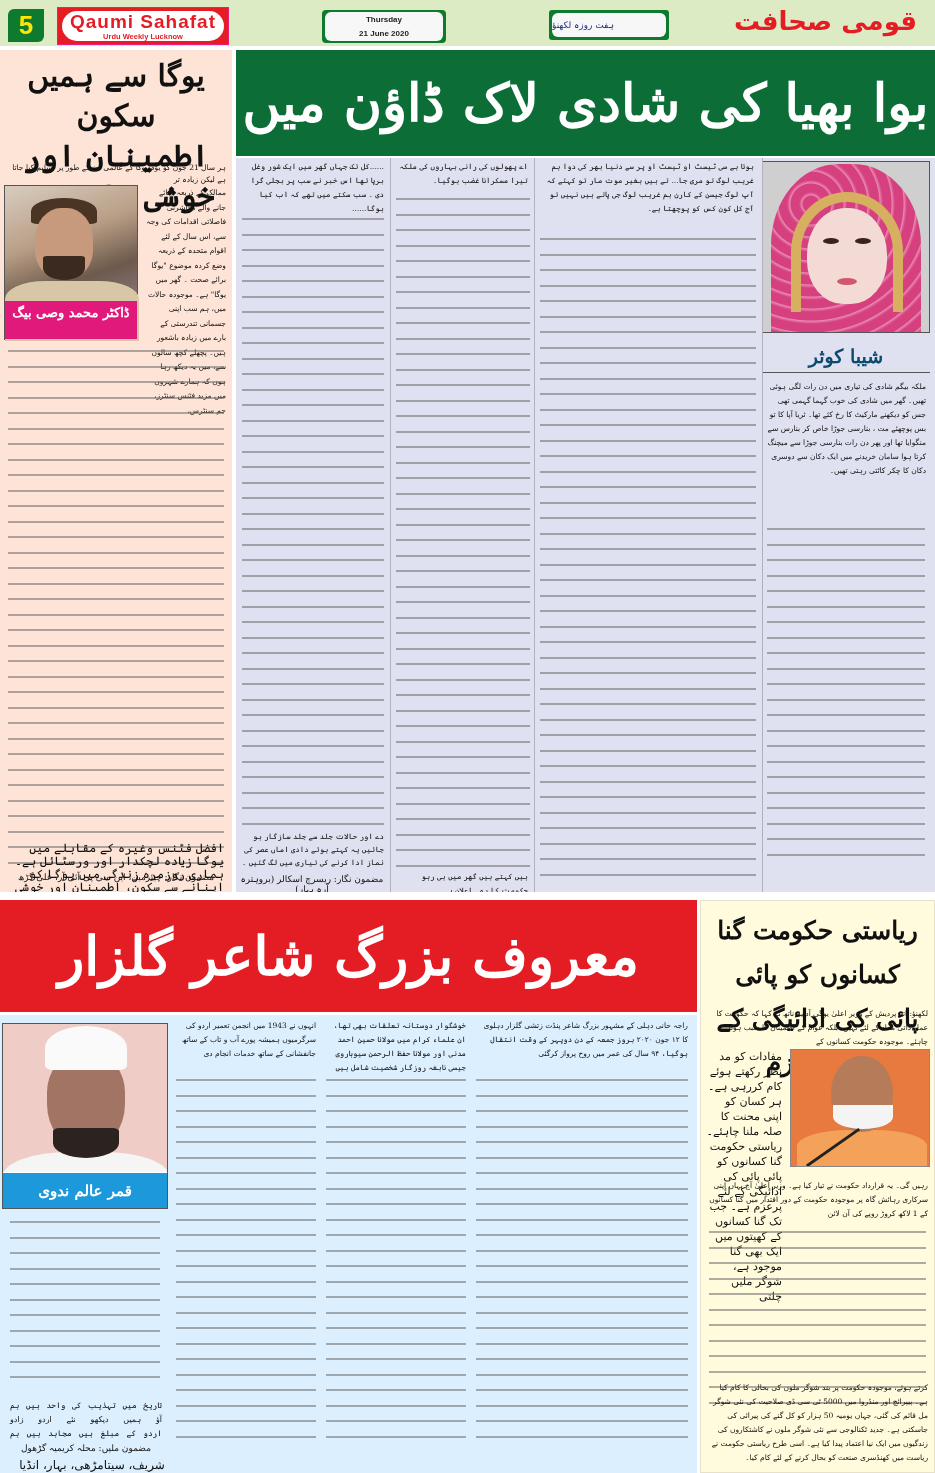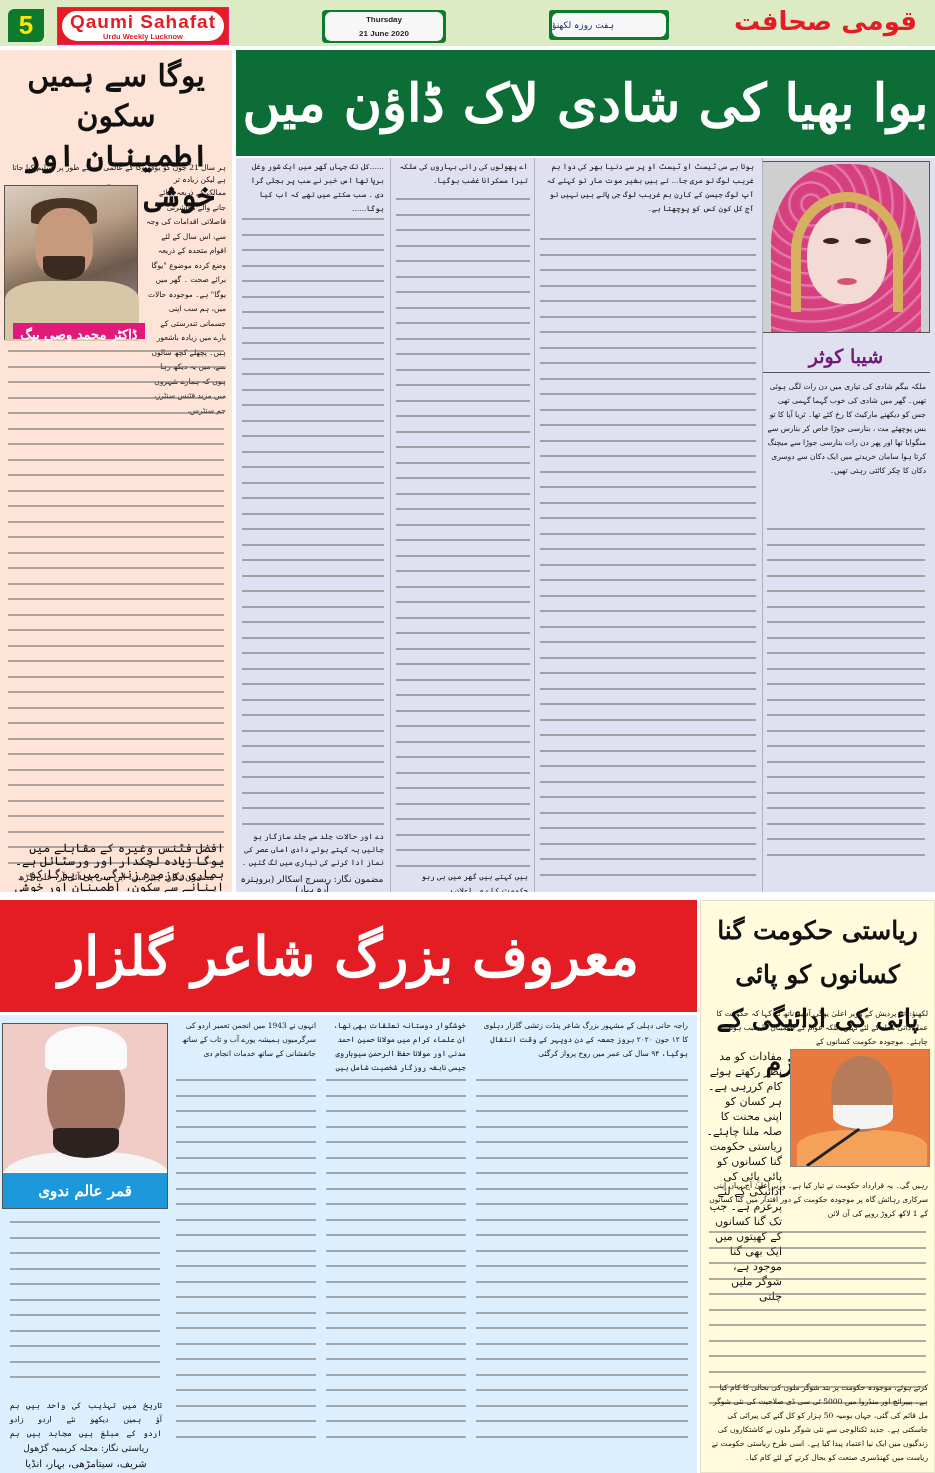--- a/index.html
+++ b/index.html
@@ -18,36 +18,36 @@
   .urdu-logo { right: 18px; top: 6px; color: #e61c24; font: bold 26px "DejaVu Sans", sans-serif; direction: rtl; }
 
   
   .yoga { left: 0; top: 50px; width: 232px; height: 842px; background: #fde4d6; padding: 6px 6px; overflow: hidden; }
   .yoga-title { font: bold 30px "DejaVu Serif", serif; text-align: center; direction: rtl; line-height: 40px; color: #111; }
   .yoga-photo { position: absolute; left: 4px; top: 135px; width: 134px; height: 155px; background: linear-gradient(160deg,#d8cdc0 0%,#b99e86 35%,#6d5a4c 60%,#a58fa0 100%); border: 1px solid #555; }
   .yoga-face { position: absolute; left: 30px; top: 22px; width: 58px; height: 70px; background: #c79a7d; border-radius: 45% 45% 40% 40%; }
   .yoga-hair { position: absolute; left: 26px; top: 12px; width: 66px; height: 26px; background: #4a3424; border-radius: 50% 50% 10% 10%; }
   .yoga-beard { position: absolute; left: 38px; top: 70px; width: 42px; height: 24px; background: #3b2a20; border-radius: 10% 10% 50% 50%; }
   .yoga-vest { position: absolute; left: 0; top: 95px; width: 134px; height: 60px; background: #d8c7a7; border-radius: 30% 30% 0 0; }
-  .caption-pink { position: absolute; left: 8px; bottom: 0; width: 100%; height: 16px; background: #e0197b; color: #fff; text-align: center; font: bold 13px "DejaVu Serif", serif; direction: rtl; line-height: 24px; margin-top: 29px; }
+  .caption-pink { position: absolute; left: 0; bottom: 0; width: 100%; height: 38px; background: #e0197b; color: #fff; text-align: center; font: bold 13px "DejaVu Serif", serif; direction: rtl; line-height: 24px; margin-top: 29px; }
   .text-lines { position: absolute; }
   .line { height: 2px; background: #6c6c6c; margin-bottom: 13.5px; opacity: .55; }
   .byline { position: absolute; font: 9px "DejaVu Serif", serif; direction: rtl; text-align: center; color: #111; }
 
   
   .main-head { left: 236px; top: 50px; width: 699px; height: 106px; background: #0c6e36; color: #fff; font: bold 52px "DejaVu Serif", serif; direction: rtl; text-align: center; line-height: 106px; }
   .main-body { left: 236px; top: 158px; width: 699px; height: 734px; background: #dfe0f0; overflow: hidden; }
   .kausar-photo { position: absolute; right: 5px; top: 3px; width: 168px; height: 172px; border: 1px solid #555; background: #cfcfd0; overflow: hidden; }
   .k-dupatta { position: absolute; left: 8px; top: 2px; width: 150px; height: 180px; background: repeating-radial-gradient(circle at 40px 40px,#d6407e 0,#d6407e 8px,#e788b0 9px,#d6407e 12px); border-radius: 45% 45% 0 0; }
   .k-band { position: absolute; left: 28px; top: 30px; width: 112px; height: 120px; border: 10px solid #d6b060; border-bottom: none; border-radius: 50% 50% 0 0; }
   .k-face { position: absolute; left: 44px; top: 46px; width: 80px; height: 96px; background: #f3dad4; border-radius: 48% 48% 45% 45%; }
   .k-eye1, .k-eye2 { position: absolute; top: 30px; width: 16px; height: 6px; background: #3a2220; border-radius: 50%; }
   .k-eye1 { left: 16px; } .k-eye2 { left: 48px; }
   .k-lips { position: absolute; left: 30px; top: 70px; width: 20px; height: 7px; background: #d0576e; border-radius: 50%; }
-  .name-kausar { position: absolute; right: 5px; top: 182px; width: 168px; text-align: center; color: #701a75; font: bold 19px "DejaVu Serif", serif; direction: rtl; line-height: 32px; border-bottom: 1px solid #555; }
+  .name-kausar { position: absolute; right: 5px; top: 182px; width: 168px; text-align: center; color: #0c4a6e; font: bold 19px "DejaVu Serif", serif; direction: rtl; line-height: 32px; border-bottom: 1px solid #555; }
 
   
   .red-head { left: 0; top: 900px; width: 697px; height: 112px; background: #e41d24; color: #fff; font: bold 54px "DejaVu Serif", serif; direction: rtl; text-align: center; line-height: 112px; }
   .bottom-body { left: 0; top: 1015px; width: 697px; height: 458px; background: #dcefff; overflow: hidden; }
   .nadvi-photo { position: absolute; left: 2px; top: 8px; width: 166px; height: 186px; background: #f0ccc7; border: 1px solid #555; overflow: hidden; }
   .n-cap { position: absolute; left: 42px; top: 2px; width: 82px; height: 44px; background: #fafafa; border-radius: 50% 50% 10% 10%; }
   .n-face { position: absolute; left: 44px; top: 30px; width: 78px; height: 96px; background: #a27463; border-radius: 40% 40% 48% 48%; }
   .n-beard { position: absolute; left: 50px; top: 104px; width: 66px; height: 30px; background: #2c221f; border-radius: 10% 10% 50% 50%; }
   .n-robe { position: absolute; left: 0; top: 128px; width: 166px; height: 60px; background: #f5f5f5; border-radius: 40% 40% 0 0; }
   .caption-blue { position: absolute; left: 0; bottom: 0; width: 100%; height: 36px; background: #1c98db; color: #fff; font: bold 15px "DejaVu Serif", serif; direction: rtl; text-align: center; line-height: 36px; border-top: 1px solid #fff; }
@@ -427,22 +427,22 @@
       <div class="line"></div>
       <div class="line"></div>
       <div class="line"></div>
     <div class="line"></div>
   </div>
   <div style="position:absolute; left:6px; top:384px; width:160px;">
     <div class="lead-text" style="font-size:8px; line-height:14px; text-align:justify; text-align-last:justify;">تاریخ میں تہذیب کی واحد ہیں ہم</div>
     <div class="lead-text" style="font-size:8px; line-height:14px; text-align:justify; text-align-last:justify;">آؤ ہمیں دیکھو نئے اردو زادو</div>
     <div class="lead-text" style="font-size:8px; line-height:14px; text-align:justify; text-align-last:justify;">اردو کے مبلغ ہیں مجاہد ہیں ہم</div>
   </div>
-  <div class="byline" style="left:6px; width:160px; top:428px; font-size:9px;">ریاستی نگار: محلہ کریمیہ گڑھول</div>
-  <div class="byline" style="left:6px; width:160px; top:443px; font-size:10px;">شریف، سیتامڑھی، بہار، انڈیا</div>
+  <div class="byline" style="left:6px; width:160px; top:428px; font-size:9px;">مضمون ملیں: محلہ کریمیہ گڑھول</div>
+  <div class="byline" style="left:12px; width:160px; top:443px; font-size:12px;">شریف، سیتامڑھی، بہار، انڈیا</div>
 </div>
 
 <div class="abs sugar">
   <div class="sugar-title">ریاستی حکومت گنا کسانوں کو پائی</div>
   <div class="sugar-title" style="padding-top:0;">پائی کی ادائیگی کے لئے پرعزم</div>
   <div class="lead-text" style="position:absolute; top:106px; left:2px; right:2px; font-size:7.5px; line-height:14px;">لکھنؤ: اتر پردیش کے وزیر اعلیٰ یوگی آدتیہ ناتھ نے کہا کہ حکومت کا عمل ذاتی مفاد کے لئے نہیں، بلکہ عوام کے اطمینان کا سبب ہونا چاہئے۔ موجودہ حکومت کسانوں کے</div>
   <div class="yogi-photo">
     <div class="y-robe"></div>
     <div class="y-head"></div>
     <div class="y-mask"></div>

